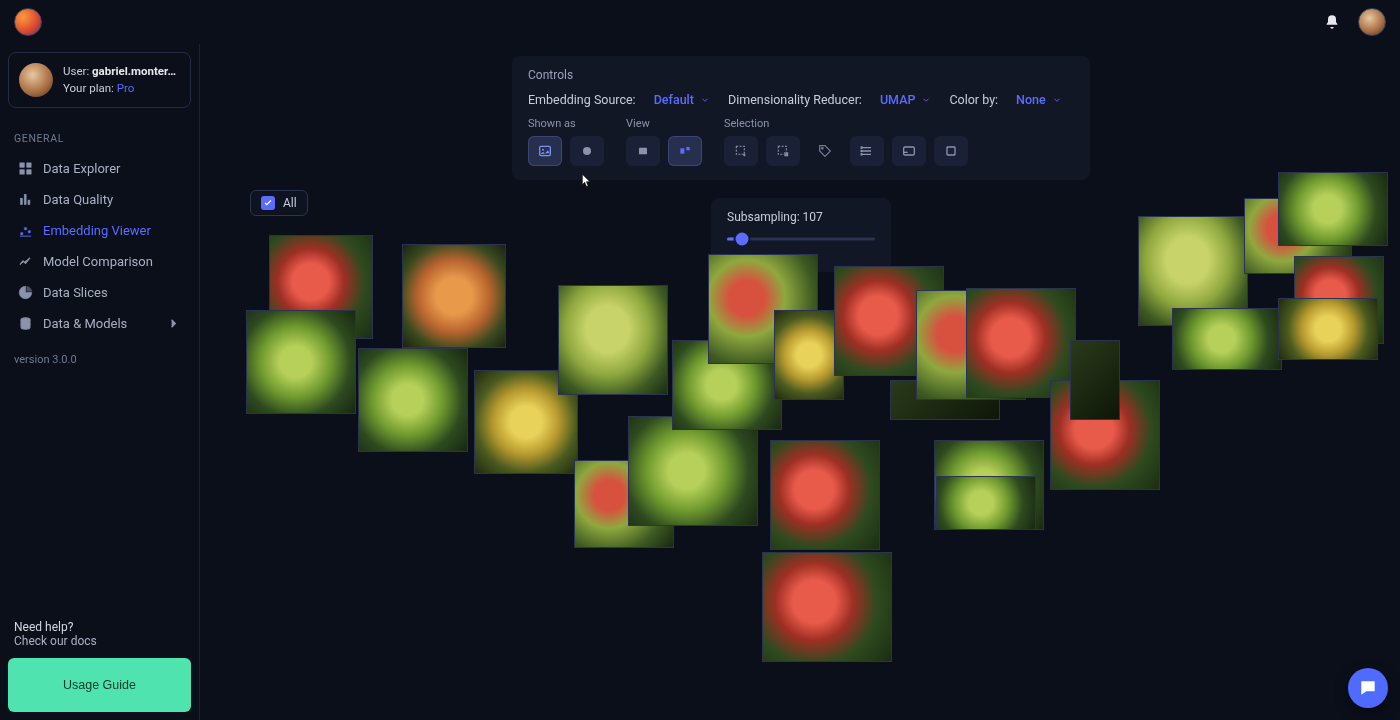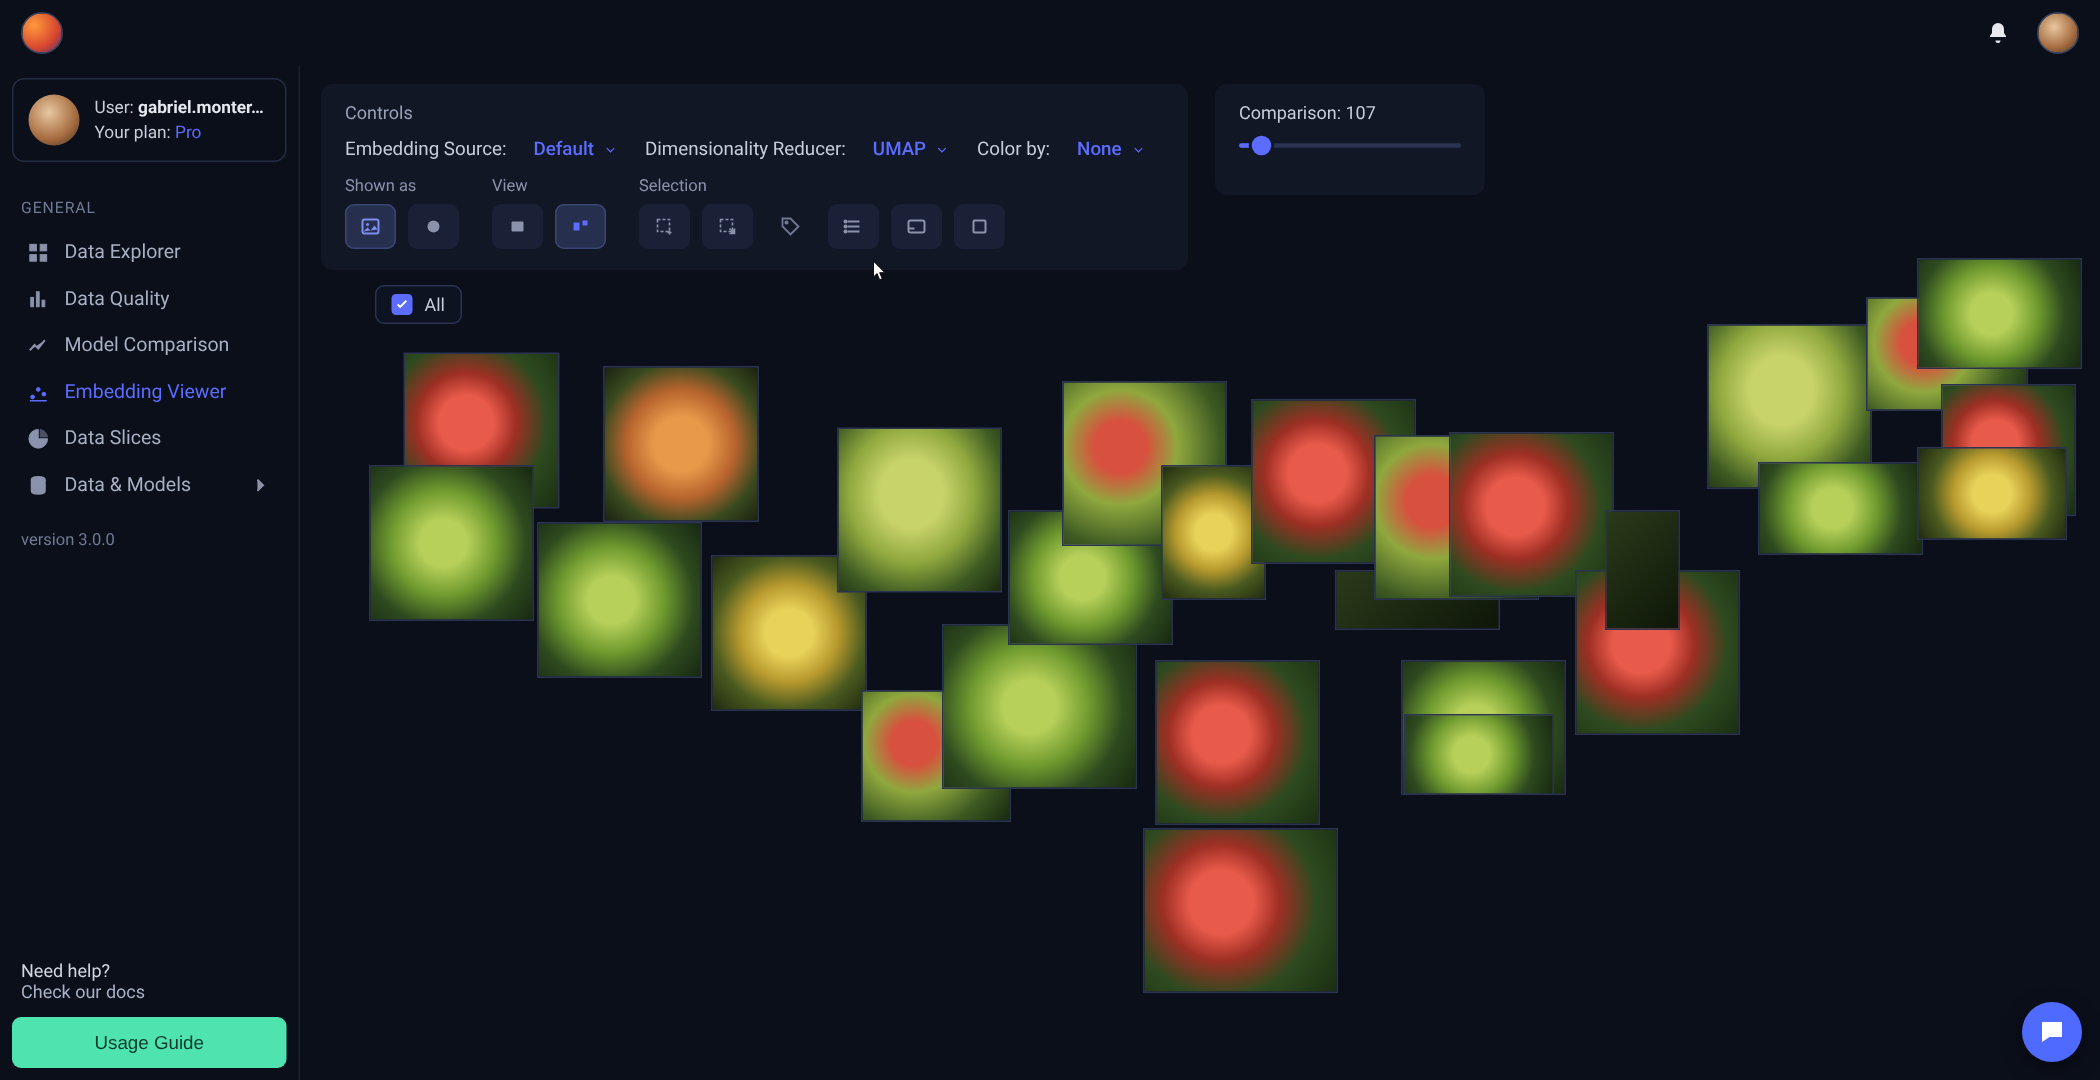--- a/index.html
+++ b/index.html
@@ -73,27 +73,27 @@
   .nav-item.active .nav-ico { stroke: #5b6cff; fill: #5b6cff; }
   .nav-ico { width: 15px; height: 15px; fill: #8a93ab; stroke: #8a93ab; flex-shrink:0; }
   .nav-chevron { margin-left: auto; }
   .version { font-size: 11px; color: #6f7a94; margin: 14px 6px; }
   .sidebar-spacer { flex: 1; }
   .help-block { font-size: 12px; color: #a8b0c4; padding: 0 6px 10px; }
   .help-block .help-title { color: #d2d7e3; }
   .usage-btn {
     background: #4fe3b0; color: #0b3a2b;
     border: none; border-radius: 6px;
-    padding: 10px 0; width: 100%;
+    padding: 20px 0; width: 100%;
     font-size: 12.5px; font-weight: 500; cursor: pointer;
   }
 
   
   .main { flex: 1; position: relative; padding: 12px 12px 0 14px; }
-  .controls-row { display: flex; gap: 18px; align-items: flex-start; }
+  .controls-row { display: flex; gap: 18px; align-items: center; flex-direction: column; }
   .controls-panel {
     background: #121726;
     border-radius: 8px;
     padding: 12px 16px 14px;
     width: 578px;
   }
   .controls-title { font-size: 12px; color: #98a1b8; margin-bottom: 10px; }
   .cp-row1 { display: flex; align-items: center; gap: 18px; flex-wrap: wrap; margin-bottom: 10px;}
   .cp-label { font-size: 12.5px; color: #c8cdd8; }
   .dropdown { display: inline-flex; align-items: center; gap: 6px; color: #5b6cff; font-weight: 500; cursor: pointer; font-size: 12.5px;}
@@ -221,34 +221,34 @@
       <span>Data Explorer</span>
     </div>
     <div class="nav-item">
       <svg class="nav-ico" viewBox="0 0 24 24">
           <rect x="4" y="10" width="3" height="10"></rect>
           <rect x="10" y="4" width="3" height="16"></rect>
           <rect x="16" y="13" width="3" height="7"></rect>
         </svg>
       <span>Data Quality</span>
     </div>
-    <div class="nav-item">
-      <svg class="nav-ico" viewBox="0 0 24 24" fill="none" stroke-width="2">
-          <path d="M3 17l5-6 4 4 7-9"></path>
-        </svg>
-      <span>Model Comparison</span>
-    </div>
     <div class="nav-item active">
       <svg class="nav-ico" viewBox="0 0 24 24">
           <circle cx="6" cy="17" r="2"></circle>
           <circle cx="12" cy="9" r="2"></circle>
           <circle cx="18" cy="14" r="2"></circle>
           <path d="M3 21h18" stroke-width="1.5" fill="none"></path>
         </svg>
       <span>Embedding Viewer</span>
+    </div>
+    <div class="nav-item">
+      <svg class="nav-ico" viewBox="0 0 24 24" fill="none" stroke-width="2">
+          <path d="M3 17l5-6 4 4 7-9"></path>
+        </svg>
+      <span>Model Comparison</span>
     </div>
     <div class="nav-item">
       <svg class="nav-ico" viewBox="0 0 24 24">
           <path d="M12 2a10 10 0 1 0 10 10H12z"></path>
           <path d="M14 2v8h8A10 10 0 0 0 14 2z" opacity=".5"></path>
         </svg>
       <span>Data Slices</span>
     </div>
     <div class="nav-item">
       <svg class="nav-ico" viewBox="0 0 24 24" fill="none" stroke-width="2">
@@ -374,21 +374,21 @@
                   </svg>
               </div>
             </div>
           </div>
         </div>
       </div>
 
       <div class="sliders-panel">
         <div class="slider-row">
           <div class="slider-label">
-            <span>Comparison: </span><span>107</span>
+            <span>Subsampling: </span><span>107</span>
           </div>
           <div class="slider">
             <div class="slider-track"></div>
             <div class="slider-fill" id="sub-fill" style="width: 10%;"></div>
             <div class="slider-thumb" id="sub-thumb" style="left: 10%;"></div>
           </div>
         </div>
       </div>
     </div>
   </main>

